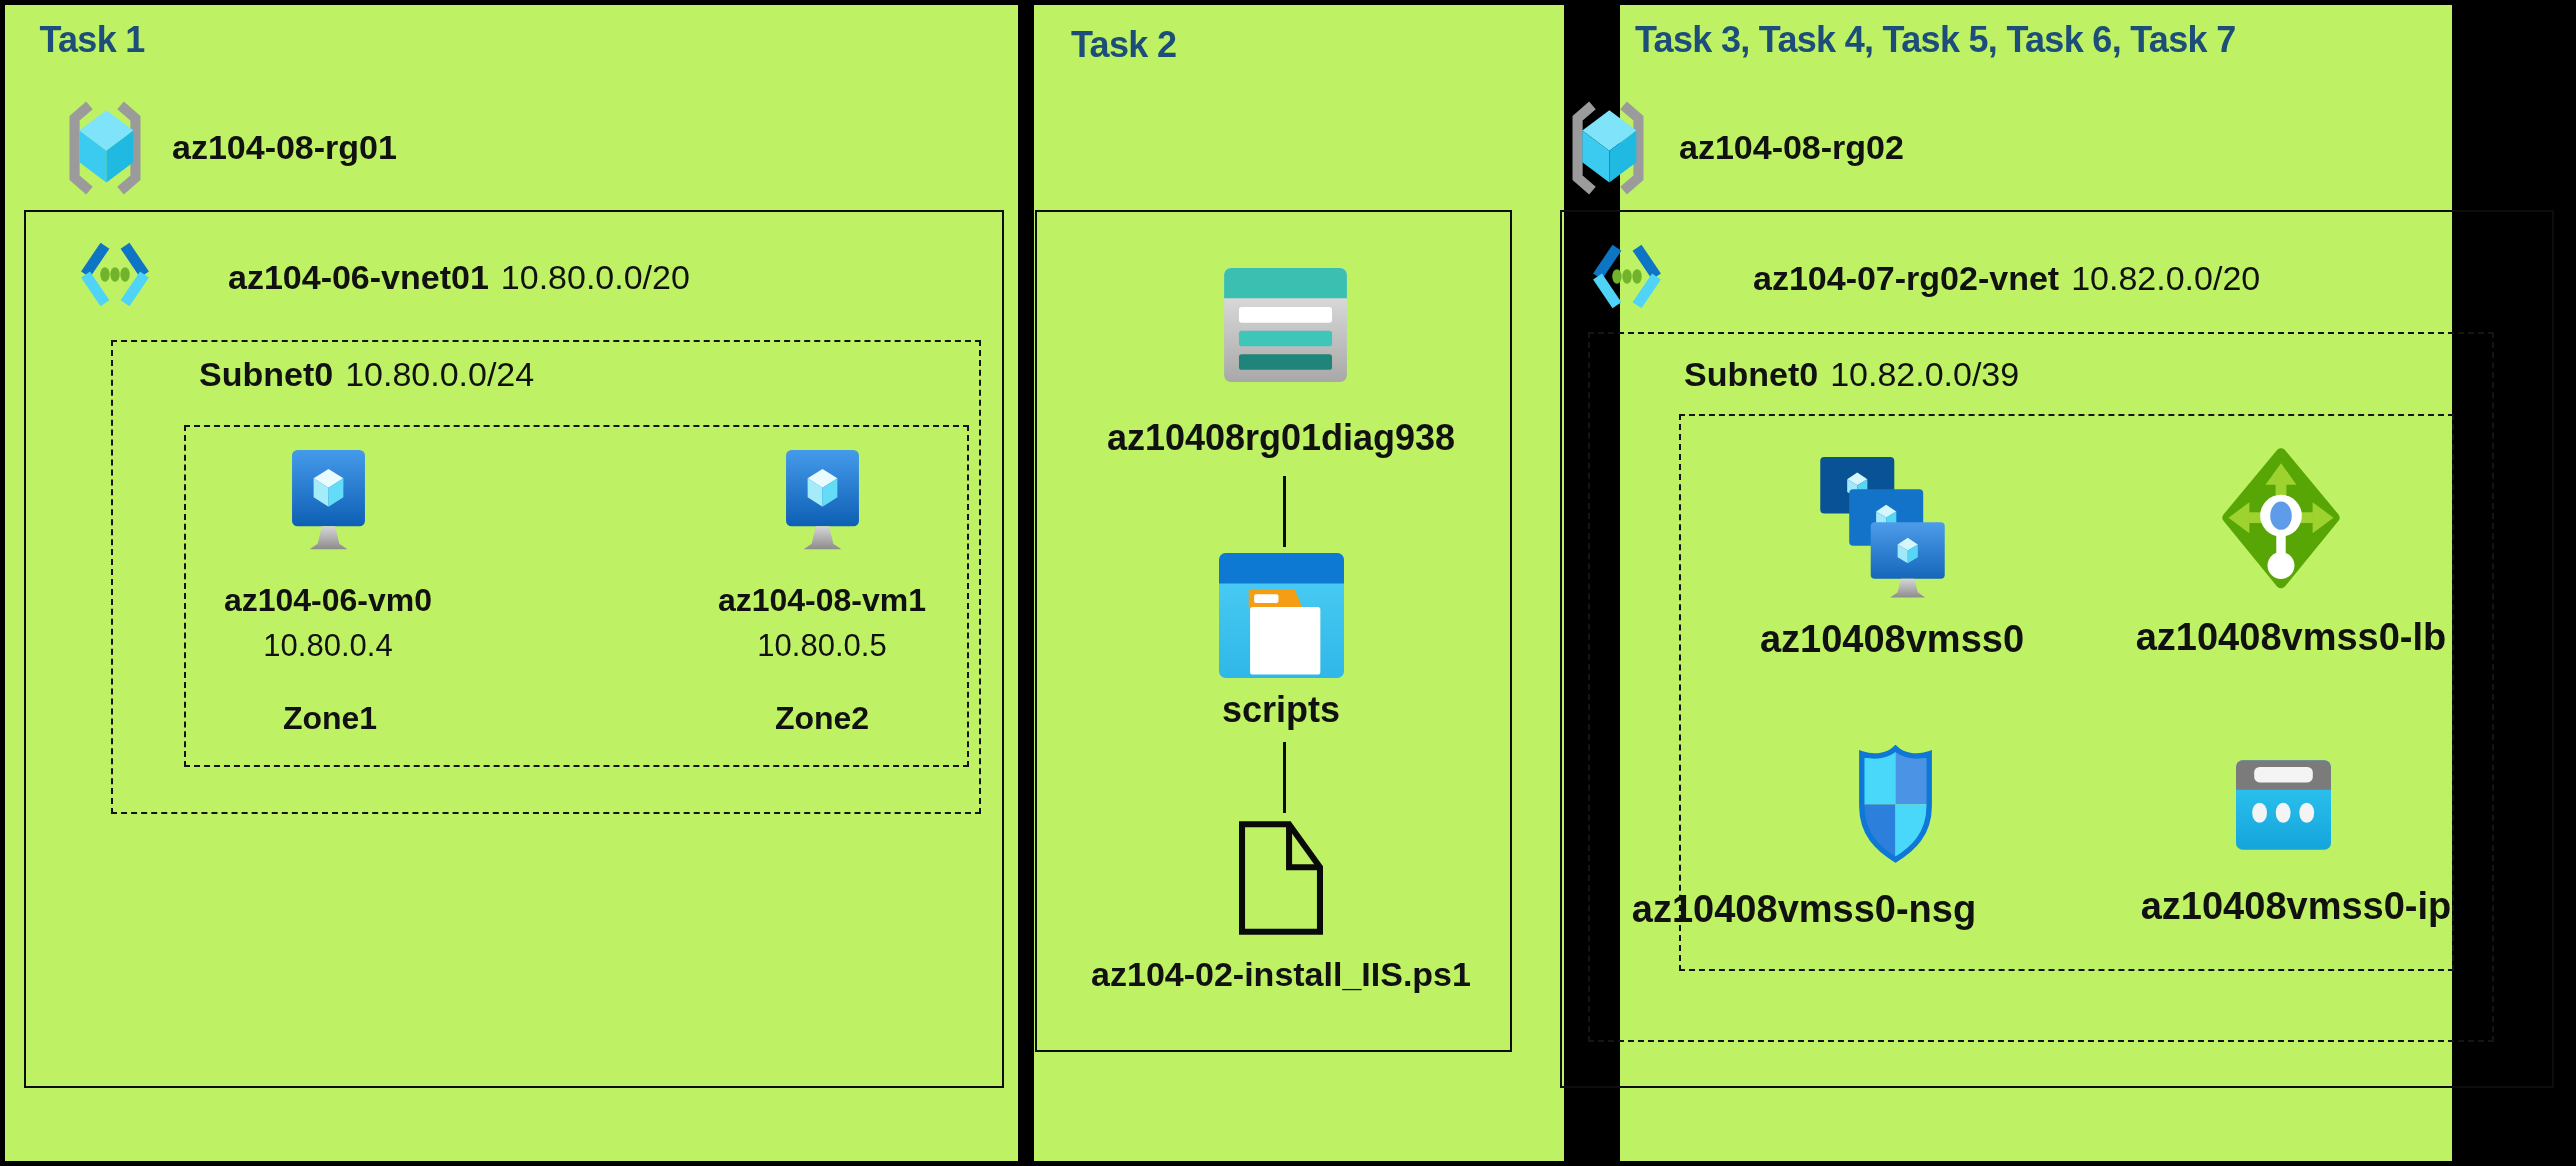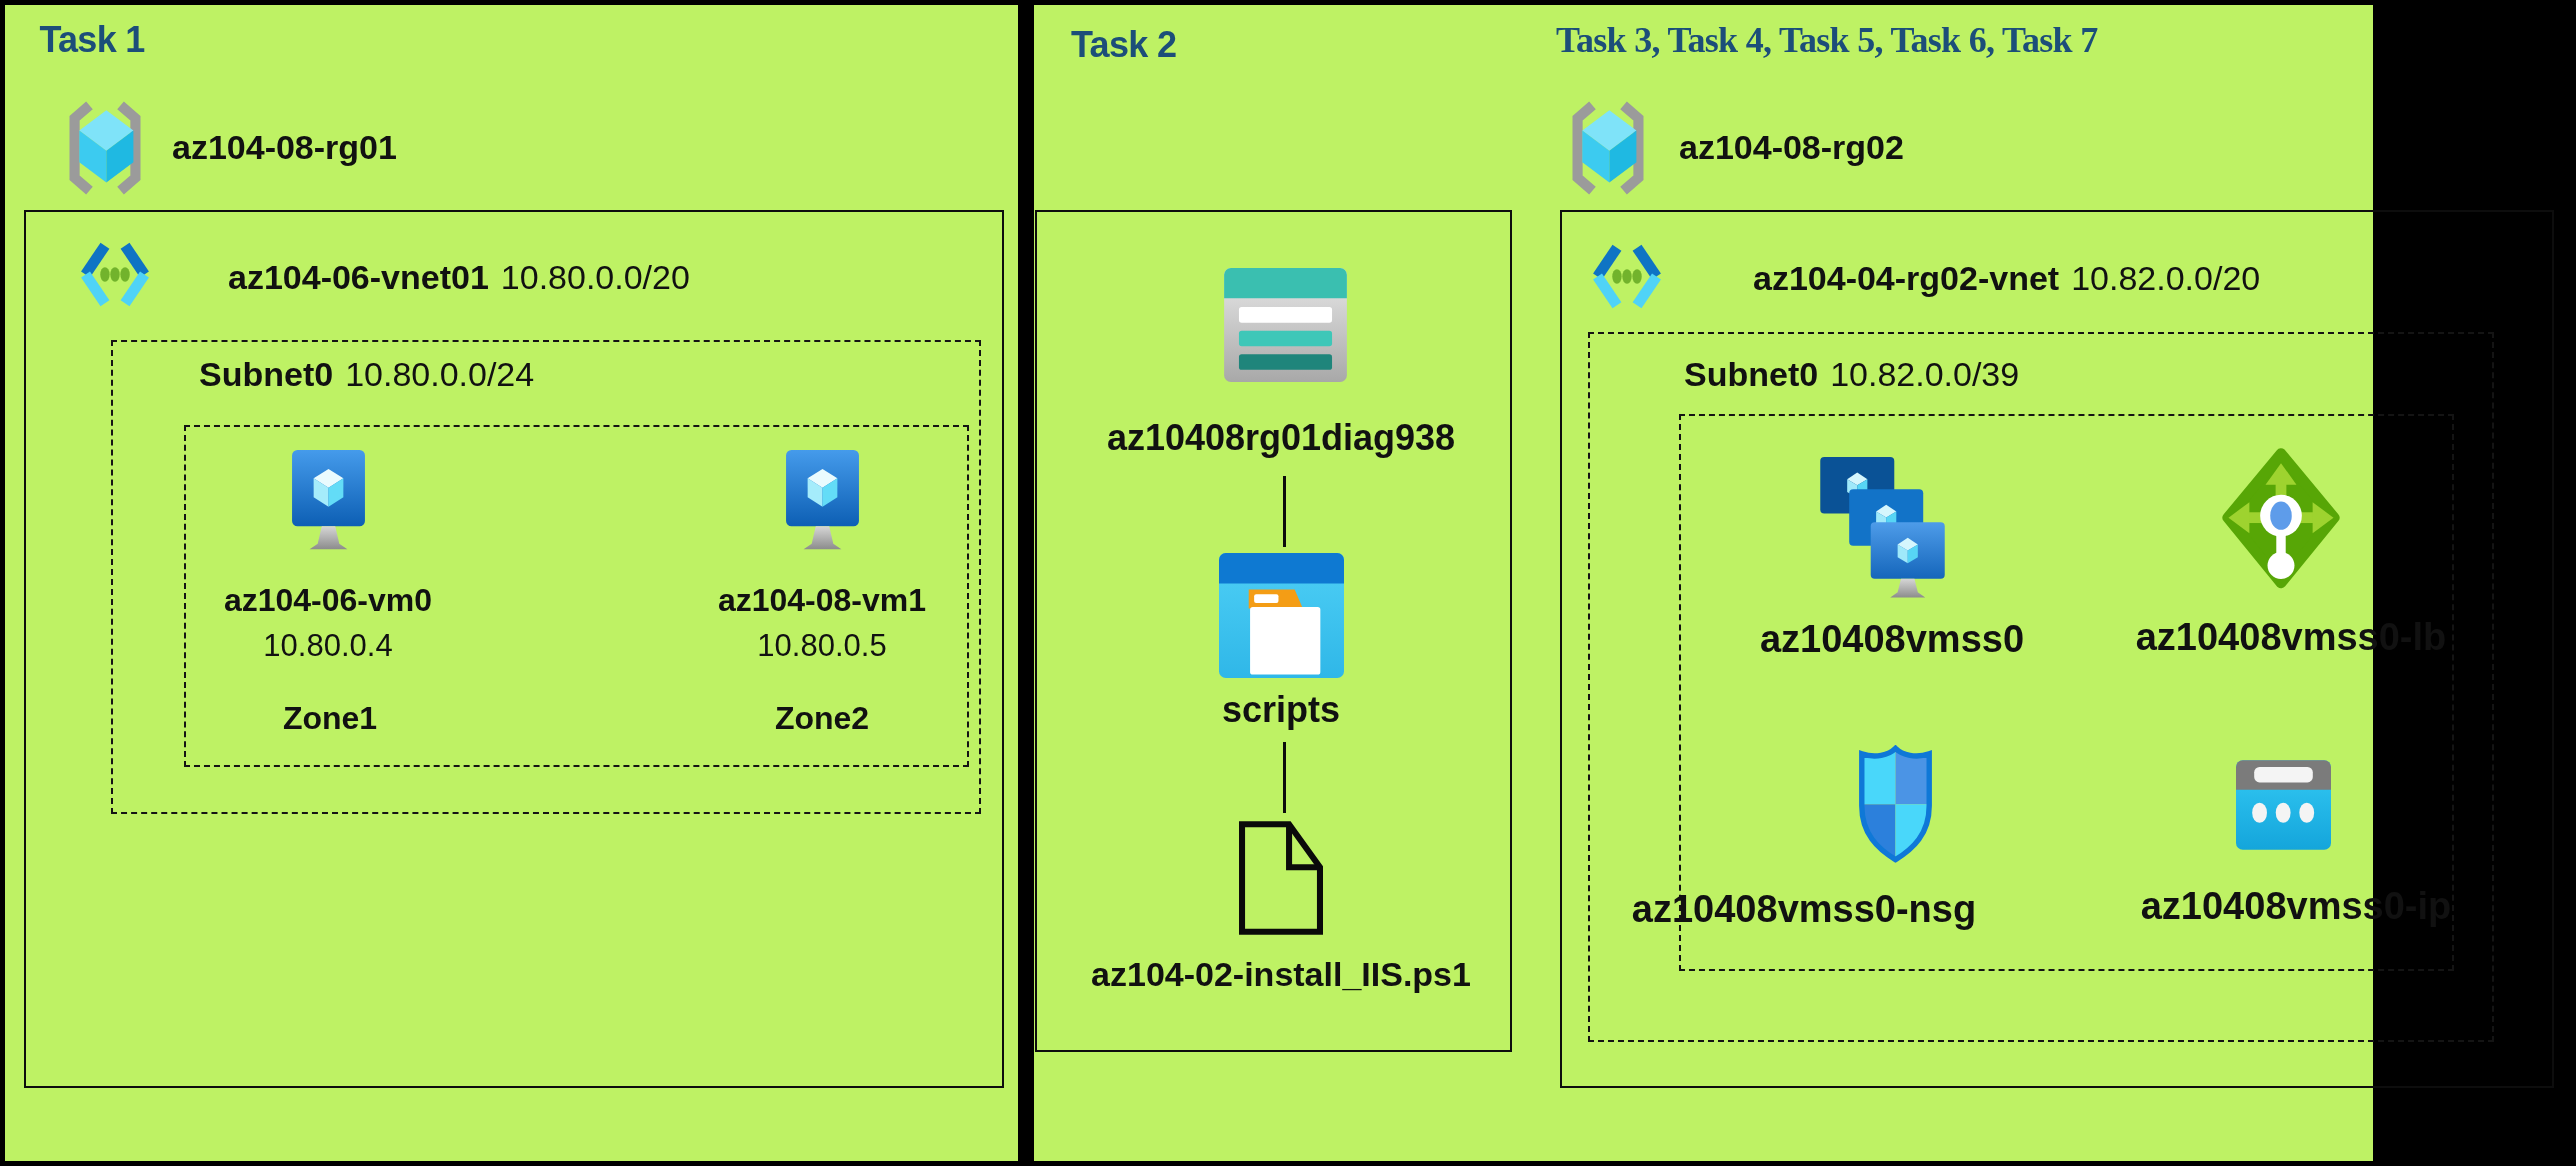--- a/index.html
+++ b/index.html
@@ -168,21 +168,21 @@
   <div class="connector" style="left:1283px;top:742px;height:71px;"></div>
 
   <div class="abs" style="left:1238px;top:820px;">
     <svg width="86" height="116" viewBox="0 0 128 172">
       <path d="M6,6 H76 L122,70 V166 H6 Z" fill="none" stroke="#0A0A0A" stroke-width="9"></path>
       <path d="M76,6 V70 H122" fill="none" stroke="#0A0A0A" stroke-width="9"></path>
     </svg>
   </div>
   <div class="center-label t2-label-small" style="left:1281px;top:955px;">az104-02-install_IIS.ps1</div>
 
-  <div class="panel" style="left:1541px;width:832px;font-family:Liberation Serif, serif;">
+  <div class="panel" style="left:1620px;width:832px;">
     <div class="panel-title" style="left:15px;top:13.5px;">Task 3, Task 4, Task 5, Task 6, Task 7</div>
   </div>
 
   <div class="abs" style="left:1564px;top:100px;">
     <svg width="88" height="96" viewBox="0 0 130 142">
       <path d="M42,8 L20,27 L20,115 L42,134" fill="none" stroke="#9B9B9B" stroke-width="15"></path>
       <path d="M88,8 L110,27 L110,115 L88,134" fill="none" stroke="#9B9B9B" stroke-width="15"></path>
       <polygon points="67,15 107,45 67,75 27,45" fill="#7FE3F9"></polygon>
       <polygon points="27,45 67,75 67,122 27,92" fill="#3CCBF0"></polygon>
       <polygon points="67,75 107,45 107,92 67,122" fill="#1FB9E2"></polygon>
@@ -197,21 +197,21 @@
       <path d="M40,7 L11,50" stroke="#0E74C4" stroke-width="16" fill="none"></path>
       <path d="M11,50 L40,93" stroke="#4FD3F7" stroke-width="16" fill="none"></path>
       <path d="M70,7 L99,50" stroke="#0E74C4" stroke-width="16" fill="none"></path>
       <path d="M99,50 L70,93" stroke="#4FD3F7" stroke-width="16" fill="none"></path>
       <ellipse cx="40" cy="50" rx="7" ry="11" fill="#72B32C"></ellipse>
       <ellipse cx="55" cy="50" rx="7" ry="11" fill="#72B32C"></ellipse>
       <ellipse cx="70" cy="50" rx="7" ry="11" fill="#72B32C"></ellipse>
     </svg>
   </div>
   <div class="row-label" style="left:1753px;top:259px;">
-    <span class="bold">az104-04-rg02-vnet</span><span class="cidr">10.82.0.0/20</span>
+    <span class="bold">az104-07-rg02-vnet</span><span class="cidr">10.82.0.0/20</span>
   </div>
 
   <div class="dashed-box" style="left:1588px;top:332px;width:902px;height:706px;"></div>
   <div class="row-label" style="left:1684px;top:355px;">
     <span class="bold">Subnet0</span><span class="cidr">10.82.0.0/39</span>
   </div>
 
   <div class="dashed-box" style="left:1679px;top:414px;width:771px;height:553px;"></div>
 
   <div class="abs" style="left:1820px;top:457px;">

